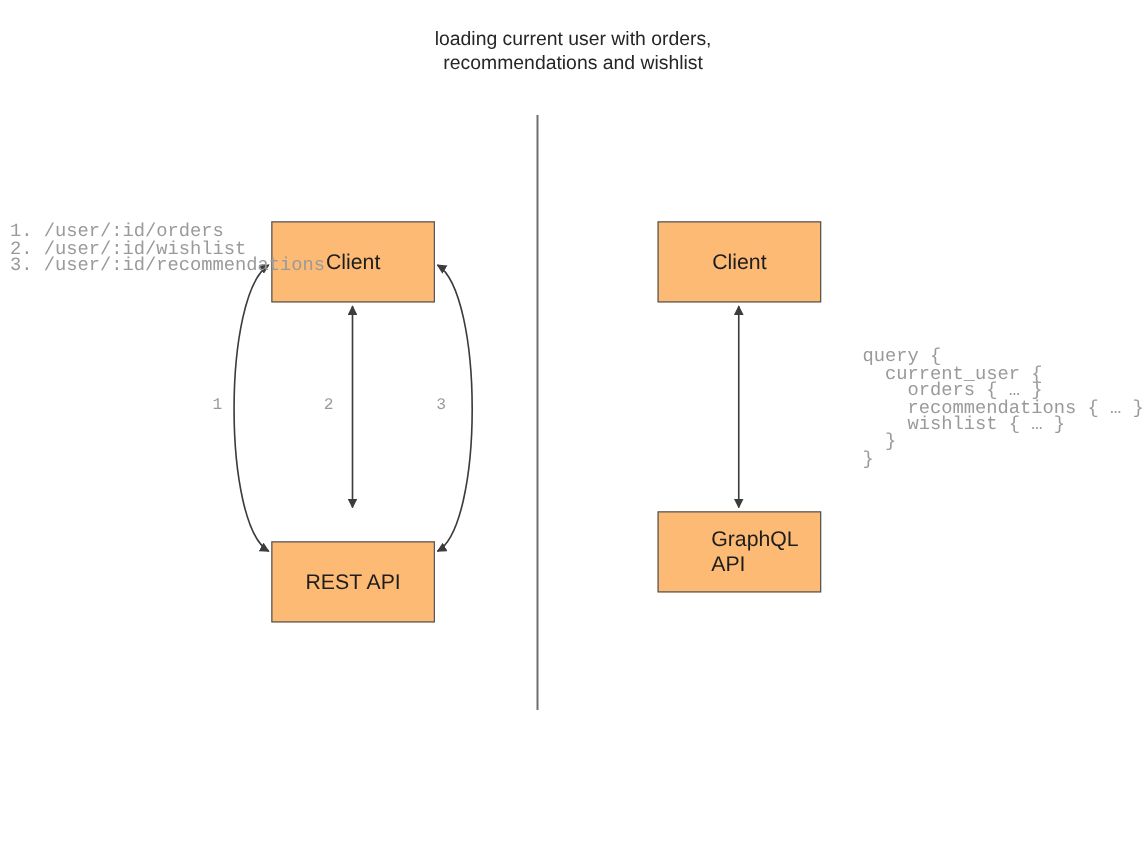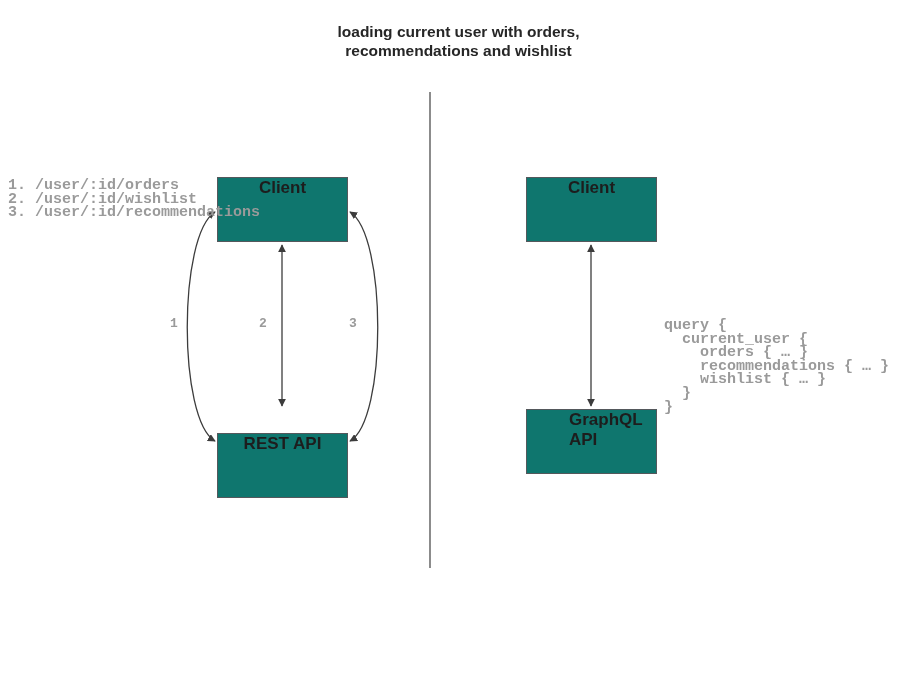--- a/index.html
+++ b/index.html
@@ -14,66 +14,65 @@
     overflow: hidden;
     font-family: "Liberation Sans", sans-serif;
     color: #2b2b2b;
   }
   #canvas {
     position: absolute;
     left: 0;
     top: 0;
     width: 804px;
     height: 689px;
-    font-weight: bold;
   }
 
   
   .diagram-title {
     position: absolute;
     left: 0;
     top: 22px;
     width: 917px;
     text-align: center;
     font-size: 15.5px;
     line-height: 19px;
     color: #262626;
     font-family: "Liberation Sans", sans-serif;
     white-space: pre-line;
   }
 
   
   .node-box {
     position: absolute;
-    background: #0f766e;
+    background: #fdba74;
     border: 1.4px solid #54585c;
     box-sizing: border-box;
     display: flex;
-    align-items: flex-start;
+    align-items: center;
     justify-content: center;
     font-size: 17px;
     color: #1d1d1d;
     font-family: "Liberation Sans", sans-serif;
   }
   #box-client-rest  { left: 217px; top: 177px; width: 131px; height: 65px; }
   #box-rest-api     { left: 217px; top: 433px; width: 131px; height: 65px; }
   #box-client-gql   { left: 526px; top: 177px; width: 131px; height: 65px; }
   #box-graphql-api  { left: 526px; top: 409px; width: 131px; height: 65px; padding-left: 42px; }
 
   
   .mono-block {
     position: absolute;
     font-family: "Liberation Mono", "DejaVu Sans Mono", monospace;
     font-size: 15px;
     line-height: 13.6px;
     color: #9a9a9a;
     white-space: pre;
   }
   #rest-endpoints { left: 8px; top: 179px; }
-  #graphql-query  { left: 664px; top: 279px; margin-top: 40px; }
+  #graphql-query  { left: 690px; top: 279px; }
 
   
   .edge-label {
     position: absolute;
     font-family: "Liberation Mono", "DejaVu Sans Mono", monospace;
     font-size: 13px;
     color: #9a9a9a;
     text-align: center;
     width: 16px;
   }

